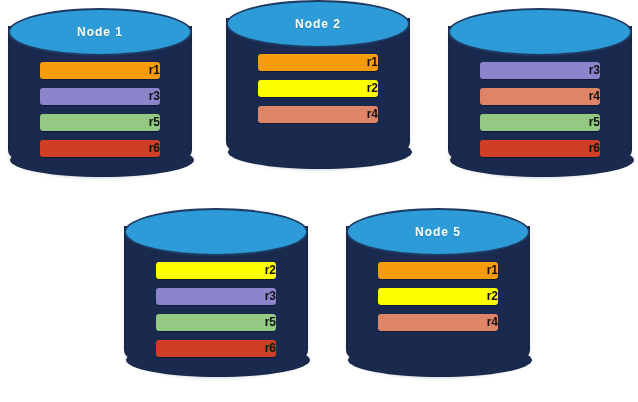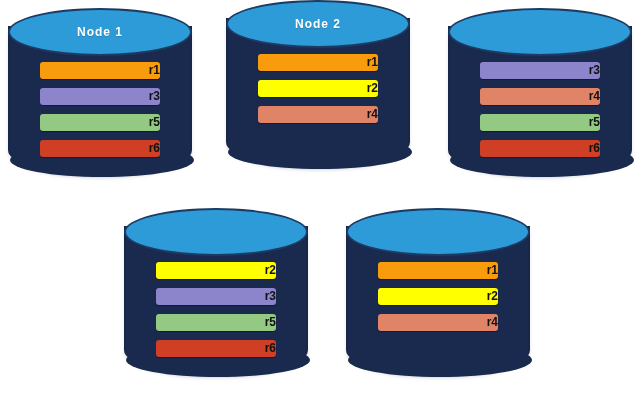--- a/index.html
+++ b/index.html
@@ -149,19 +149,20 @@
         <div class="record" style="background: rgb(141, 133, 204);">r3</div>
         <div class="record" style="background: rgb(147, 201, 131);">r5</div>
         <div class="record" style="background: rgb(207, 63, 38);">r6</div>
       </div>
     </div>
     <div class="node row2" style="left: 346px; top: 208px;">
       <div class="cyl-body">
         <div class="cyl-bottom"></div>
       </div>
       <div class="cyl-top"></div>
+      <div class="node-title">Node 5</div>
       <div class="records">
         <div class="record" style="background: rgb(248, 156, 14);">r1</div>
         <div class="record" style="background: rgb(255, 255, 0);">r2</div>
         <div class="record" style="background: rgb(224, 132, 104);">r4</div>
       </div>
     </div>
   </div>
 
 </body></html>

